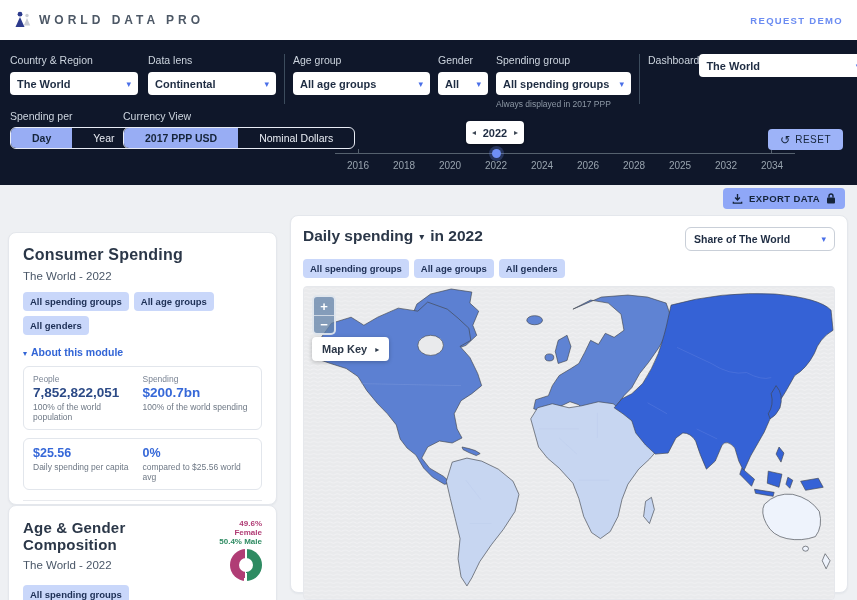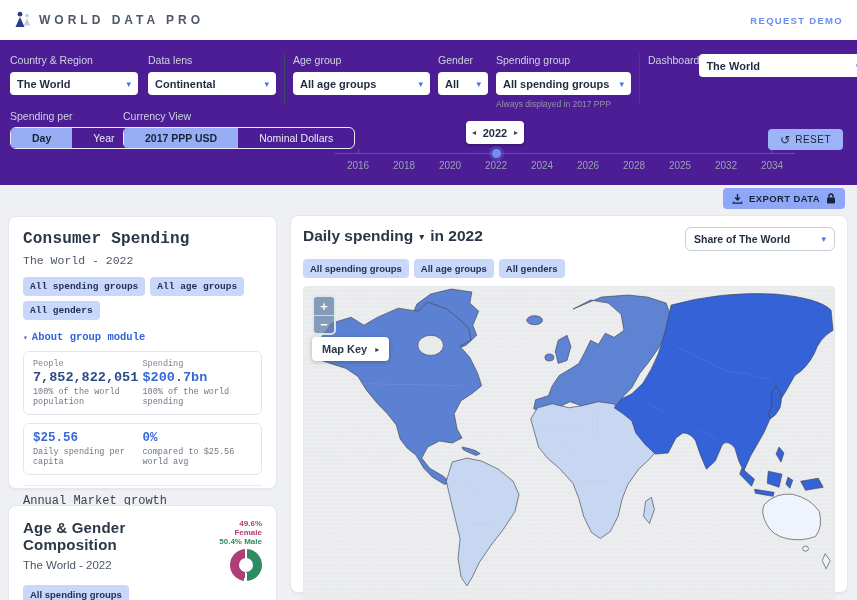--- a/index.html
+++ b/index.html
@@ -8,21 +8,21 @@
   .app { position:relative; width:857px; height:600px; }
 
   
   .topbar { position:absolute; top:0; left:0; width:857px; height:40px; background:#ffffff;
             display:flex; align-items:center; justify-content:space-between; padding:0 14px; }
   .brand { display:flex; align-items:center; gap:8px; }
   .brand-name { font-size:12px; font-weight:600; letter-spacing:4px; color:#4d5866; }
   .request-demo { font-size:9.5px; font-weight:700; letter-spacing:1.3px; color:#6b8cf2; cursor:pointer; }
 
   
-  .filterbar { position:absolute; top:40px; left:0; width:857px; height:145px; background:#4c1d95; }
+  .filterbar { position:absolute; top:40px; left:0; width:857px; height:145px; background:#0f172a; }
   .frow1 { position:absolute; top:14px; left:10px; display:flex; align-items:flex-start; }
   .fgroup { display:flex; flex-direction:column; }
   .flabel { font-size:10.5px; color:#ccd4de; margin-bottom:6px; font-weight:500; }
   .fselect { background:#fff; border-radius:4px; height:23px; display:flex; align-items:center;
              justify-content:space-between; padding:0 7px; font-size:11px; font-weight:600;
              color:#1e2c42; cursor:pointer; }
   .fselect .caret { color:#4a6fe8; font-size:9px; margin-left:6px; }
   .fnote { font-size:8.5px; color:#8d98a5; margin-top:4px; }
   .fdivider { width:1px; background:#3c4c5d; height:50px; margin:0 8px; align-self:flex-start; }
   .save-btn { width:23px; height:23px; background:#9db3f8; border-radius:4px; margin-left:5px;
@@ -55,21 +55,21 @@
   .reset-btn .rlabel { font-size:10px; font-weight:400; color:#15243a; letter-spacing:.5px; }
 
   
   .content { position:absolute; top:185px; left:0; width:857px; height:415px; background:#eef0f3; }
   .export-btn { position:absolute; top:3px; right:12px; height:21px; background:#8fa7f7; border-radius:4px;
                 display:flex; align-items:center; gap:6px; padding:0 9px; cursor:pointer; }
   .export-btn span { font-size:9.5px; font-weight:700; color:#15243a; letter-spacing:.4px; }
 
   .card { position:absolute; background:#fff; border:1px solid #e4e7ec; border-radius:8px;
           box-shadow:0 1px 2px rgba(20,30,50,.05); }
-  .card1 { left:8px; top:31px; width:269px; height:273px; padding:13px 14px;font-family:Liberation Mono, monospace; }
+  .card1 { left:8px; top:47px; width:269px; height:273px; padding:13px 14px; }
   .card2 { left:8px; top:320px; width:269px; height:262px; padding:13px 14px; }
   .mapcard { left:290px; top:30px; width:558px; height:378px; padding:11px 12px; }
 
   .card-title { font-size:16px; font-weight:700; color:#2b3748; letter-spacing:.2px; }
   .card-sub { font-size:11.5px; color:#4a5768; margin-top:6px; }
   .chips { display:flex; gap:5px; margin-top:10px; flex-wrap:wrap; }
   .chip { background:#c9d7fa; color:#1d2f55; font-size:9.5px; font-weight:600; border-radius:4px;
           padding:4px 7px; cursor:pointer; white-space:nowrap; }
   .about { margin-top:11px; font-size:10.5px; font-weight:600; color:#3265d6; cursor:pointer; }
   .about .tri { font-size:8px; margin-right:4px; }
@@ -267,21 +267,21 @@
 
     <div class="card card1">
       <div class="card-title">Consumer Spending</div>
       <div class="card-sub">The World - 2022</div>
       <div class="chips">
         <span class="chip">All spending groups</span>
         <span class="chip">All age groups</span>
         <span class="chip">All genders</span>
       </div>
       <div class="about">
-        <span class="tri">▾</span><span>About group module</span>
+        <span class="tri">▾</span><span>About this module</span>
       </div>
 
       <div class="statbox">
         <div class="statcol">
           <div class="stat-label">People</div>
           <div class="v-navy">7,852,822,051</div>
           <div class="stat-note">100% of the world population</div>
         </div>
         <div class="statcol">
           <div class="stat-label">Spending</div>

